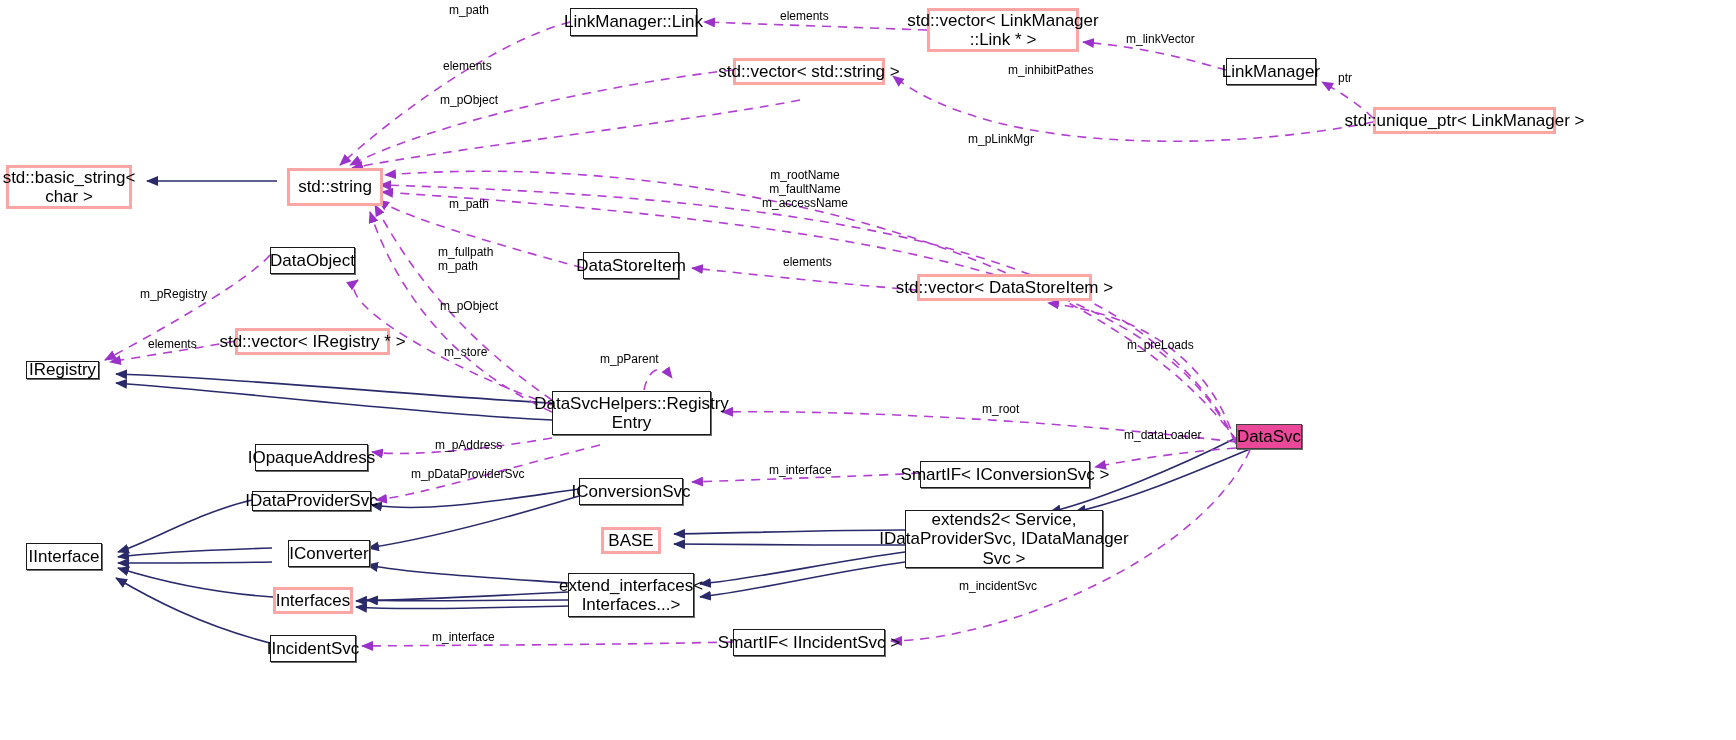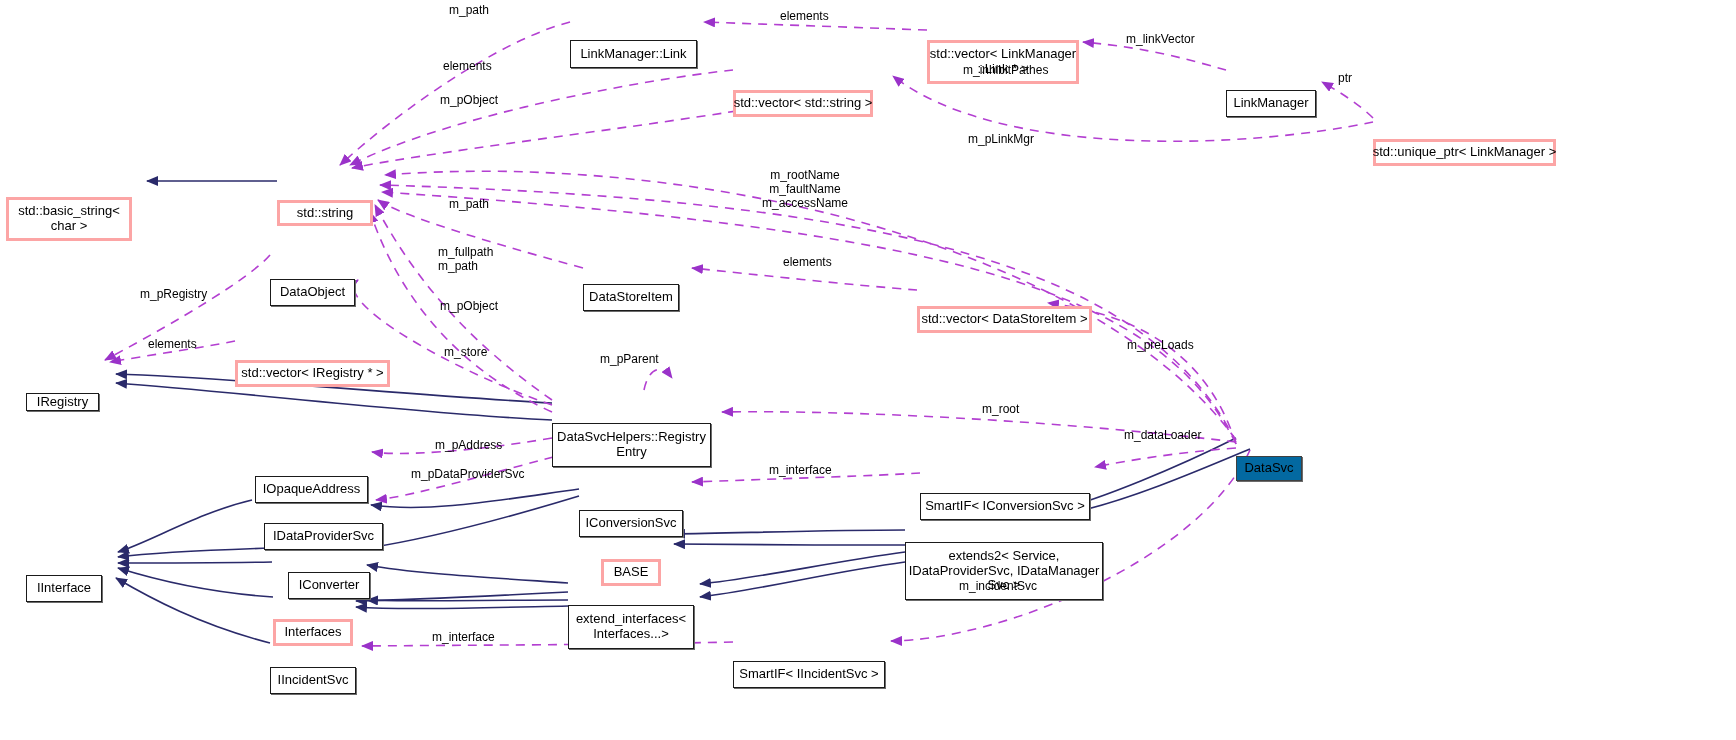--- a/index.html
+++ b/index.html
@@ -1,24 +1,24 @@
 <!DOCTYPE html>
 <html><head>
 <meta charset="utf-8">
 <style>
   html,body{margin:0;padding:0;background:#ffffff;}
   body{font-family:"Liberation Sans",sans-serif;}
   #diagram{position:relative;width:1736px;height:740px;background:#fff;overflow:hidden;}
   #edges{position:absolute;left:0;top:0;width:1736px;height:740px;}
   .node{position:absolute;box-sizing:border-box;display:flex;align-items:center;
         justify-content:center;text-align:center;background:#ffffff;
-        font-size:13px;color:#000;line-height:1.12;padding:1px 4px;z-index:3;margin-top:32px;}
+        font-size:17px;color:#000;line-height:1.12;padding:1px 4px;z-index:3;}
   .node.solid{border:1px solid #1a1a1a;box-shadow:1px 1px 0 0 #6b6b6b;}
   .node.light{border:3px solid #fca5a5;}
-  .node.current{background:#0369a1;border:1px solid #404040;box-shadow:1px 1px 0 0 #6b6b6b;}
+  .node.current{background:#ec4899;border:1px solid #404040;box-shadow:1px 1px 0 0 #6b6b6b;}
   .edge-label{position:absolute;font-size:12px;color:#000;white-space:pre;z-index:4;
               background:transparent;line-height:1.18;}
 </style>
 </head>
 <body>
 
 <div id="diagram">
 
   <svg id="edges" viewBox="0 0 1736 740" xmlns="http://www.w3.org/2000/svg">
     <defs>
@@ -79,57 +79,57 @@
       <path d="M920,473 C870,476 800,478 692,482"></path>
       <path d="M1236,448 C1180,452 1130,460 1095,467"></path>
       <path d="M1250,450 C1200,560 1000,640 891,641"></path>
       <path d="M733,642 C600,645 480,645 362,646"></path>
     </g>
   </svg>
 
   <div id="nodes-layer">
       <div class="node light" style="left: 6px; top: 165px; width: 126px; height: 44px; white-space: pre;">std::basic_string&lt;
 char &gt;</div>
-      <div class="node light" style="left: 277px; top: 168px; width: 96px; height: 26px; white-space: pre;">std::string</div>
+      <div class="node light" style="left: 287px; top: 168px; width: 96px; height: 38px; white-space: pre;">std::string</div>
       <div class="node solid" style="left: 570px; top: 8px; width: 127px; height: 28px; white-space: pre;">LinkManager::Link</div>
-      <div class="node light" style="left: 733px; top: 58px; width: 140px; height: 27px; white-space: pre;">std::vector&lt; std::string &gt;</div>
+      <div class="node light" style="left: 733px; top: 58px; width: 152px; height: 27px; white-space: pre;">std::vector&lt; std::string &gt;</div>
       <div class="node light" style="left: 927px; top: 8px; width: 152px; height: 44px; white-space: pre;">std::vector&lt; LinkManager
 ::Link * &gt;</div>
       <div class="node solid" style="left: 1226px; top: 58px; width: 90px; height: 27px; white-space: pre;">LinkManager</div>
       <div class="node light" style="left: 1373px; top: 107px; width: 183px; height: 27px; white-space: pre;">std::unique_ptr&lt; LinkManager &gt;</div>
       <div class="node solid" style="left: 270px; top: 247px; width: 85px; height: 27px; white-space: pre;">DataObject</div>
       <div class="node solid" style="left: 583px; top: 252px; width: 96px; height: 27px; white-space: pre;">DataStoreItem</div>
       <div class="node light" style="left: 917px; top: 274px; width: 175px; height: 27px; white-space: pre;">std::vector&lt; DataStoreItem &gt;</div>
       <div class="node solid" style="left: 26px; top: 361px; width: 73px; height: 18px; white-space: pre;">IRegistry</div>
       <div class="node light" style="left: 235px; top: 328px; width: 155px; height: 27px; white-space: pre;">std::vector&lt; IRegistry * &gt;</div>
       <div class="node solid" style="left: 552px; top: 391px; width: 159px; height: 44px; white-space: pre;">DataSvcHelpers::Registry
 Entry</div>
       <div class="node current" style="left: 1236px; top: 424px; width: 66px; height: 25px; white-space: pre;">DataSvc</div>
       <div class="node solid" style="left: 255px; top: 444px; width: 113px; height: 27px; white-space: pre;">IOpaqueAddress</div>
-      <div class="node solid" style="left: 264px; top: 491px; width: 119px; height: 27px; white-space: pre;">IDataProviderSvc</div>
+      <div class="node solid" style="left: 252px; top: 491px; width: 119px; height: 20px; white-space: pre;">IDataProviderSvc</div>
       <div class="node solid" style="left: 579px; top: 478px; width: 104px; height: 27px; white-space: pre;">IConversionSvc</div>
       <div class="node solid" style="left: 920px; top: 461px; width: 170px; height: 27px; white-space: pre;">SmartIF&lt; IConversionSvc &gt;</div>
       <div class="node solid" style="left: 288px; top: 540px; width: 82px; height: 27px; white-space: pre;">IConverter</div>
       <div class="node light" style="left: 601px; top: 527px; width: 60px; height: 27px; white-space: pre;">BASE</div>
       <div class="node solid" style="left: 905px; top: 510px; width: 198px; height: 58px; white-space: pre;">extends2&lt; Service,
 IDataProviderSvc, IDataManager
 Svc &gt;</div>
       <div class="node light" style="left: 273px; top: 587px; width: 80px; height: 27px; white-space: pre;">Interfaces</div>
       <div class="node solid" style="left: 568px; top: 573px; width: 126px; height: 44px; white-space: pre;">extend_interfaces&lt;
 Interfaces...&gt;</div>
       <div class="node solid" style="left: 26px; top: 543px; width: 76px; height: 27px; white-space: pre;">IInterface</div>
       <div class="node solid" style="left: 270px; top: 635px; width: 86px; height: 27px; white-space: pre;">IIncidentSvc</div>
       <div class="node solid" style="left: 733px; top: 629px; width: 152px; height: 27px; white-space: pre;">SmartIF&lt; IIncidentSvc &gt;</div>
     </div>
   <div id="labels-layer">
       <div class="edge-label" style="left: 449px; top: 3px; white-space: pre; text-align: center;">m_path</div>
       <div class="edge-label" style="left: 780px; top: 9px; white-space: pre; text-align: center;">elements</div>
       <div class="edge-label" style="left: 443px; top: 59px; white-space: pre; text-align: center;">elements</div>
       <div class="edge-label" style="left: 1126px; top: 32px; white-space: pre; text-align: center;">m_linkVector</div>
-      <div class="edge-label" style="left: 963px; top: 63px; white-space: pre; text-align: center;">m_inhibitPathes</div>
+      <div class="edge-label" style="left: 1008px; top: 63px; white-space: pre; text-align: center;">m_inhibitPathes</div>
       <div class="edge-label" style="left: 1338px; top: 71px; white-space: pre; text-align: center;">ptr</div>
       <div class="edge-label" style="left: 440px; top: 93px; white-space: pre; text-align: center;">m_pObject</div>
       <div class="edge-label" style="left: 968px; top: 132px; white-space: pre; text-align: center;">m_pLinkMgr</div>
       <div class="edge-label" style="left: 762px; top: 168px; white-space: pre; text-align: center;">m_rootName
 m_faultName
 m_accessName</div>
       <div class="edge-label" style="left: 449px; top: 197px; white-space: pre; text-align: center;">m_path</div>
       <div class="edge-label" style="left: 438px; top: 245px; white-space: pre; text-align: left;">m_fullpath
 m_path</div>
       <div class="edge-label" style="left: 783px; top: 255px; white-space: pre; text-align: center;">elements</div>

